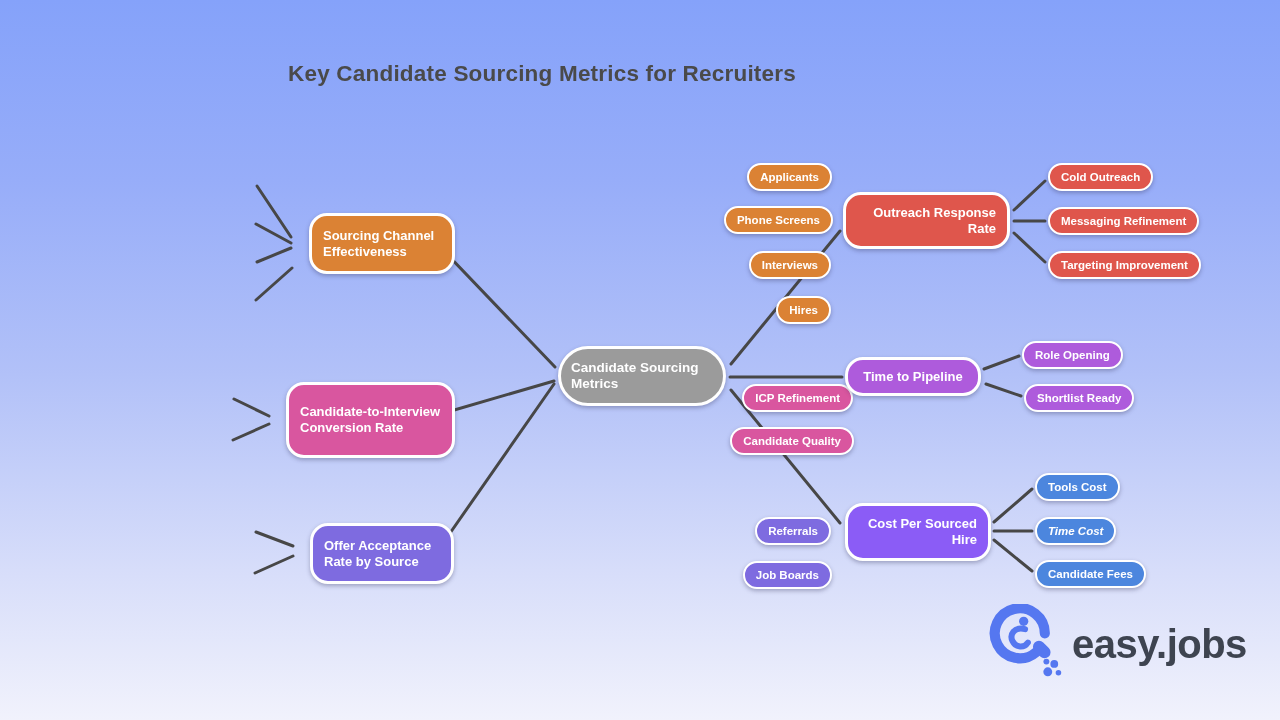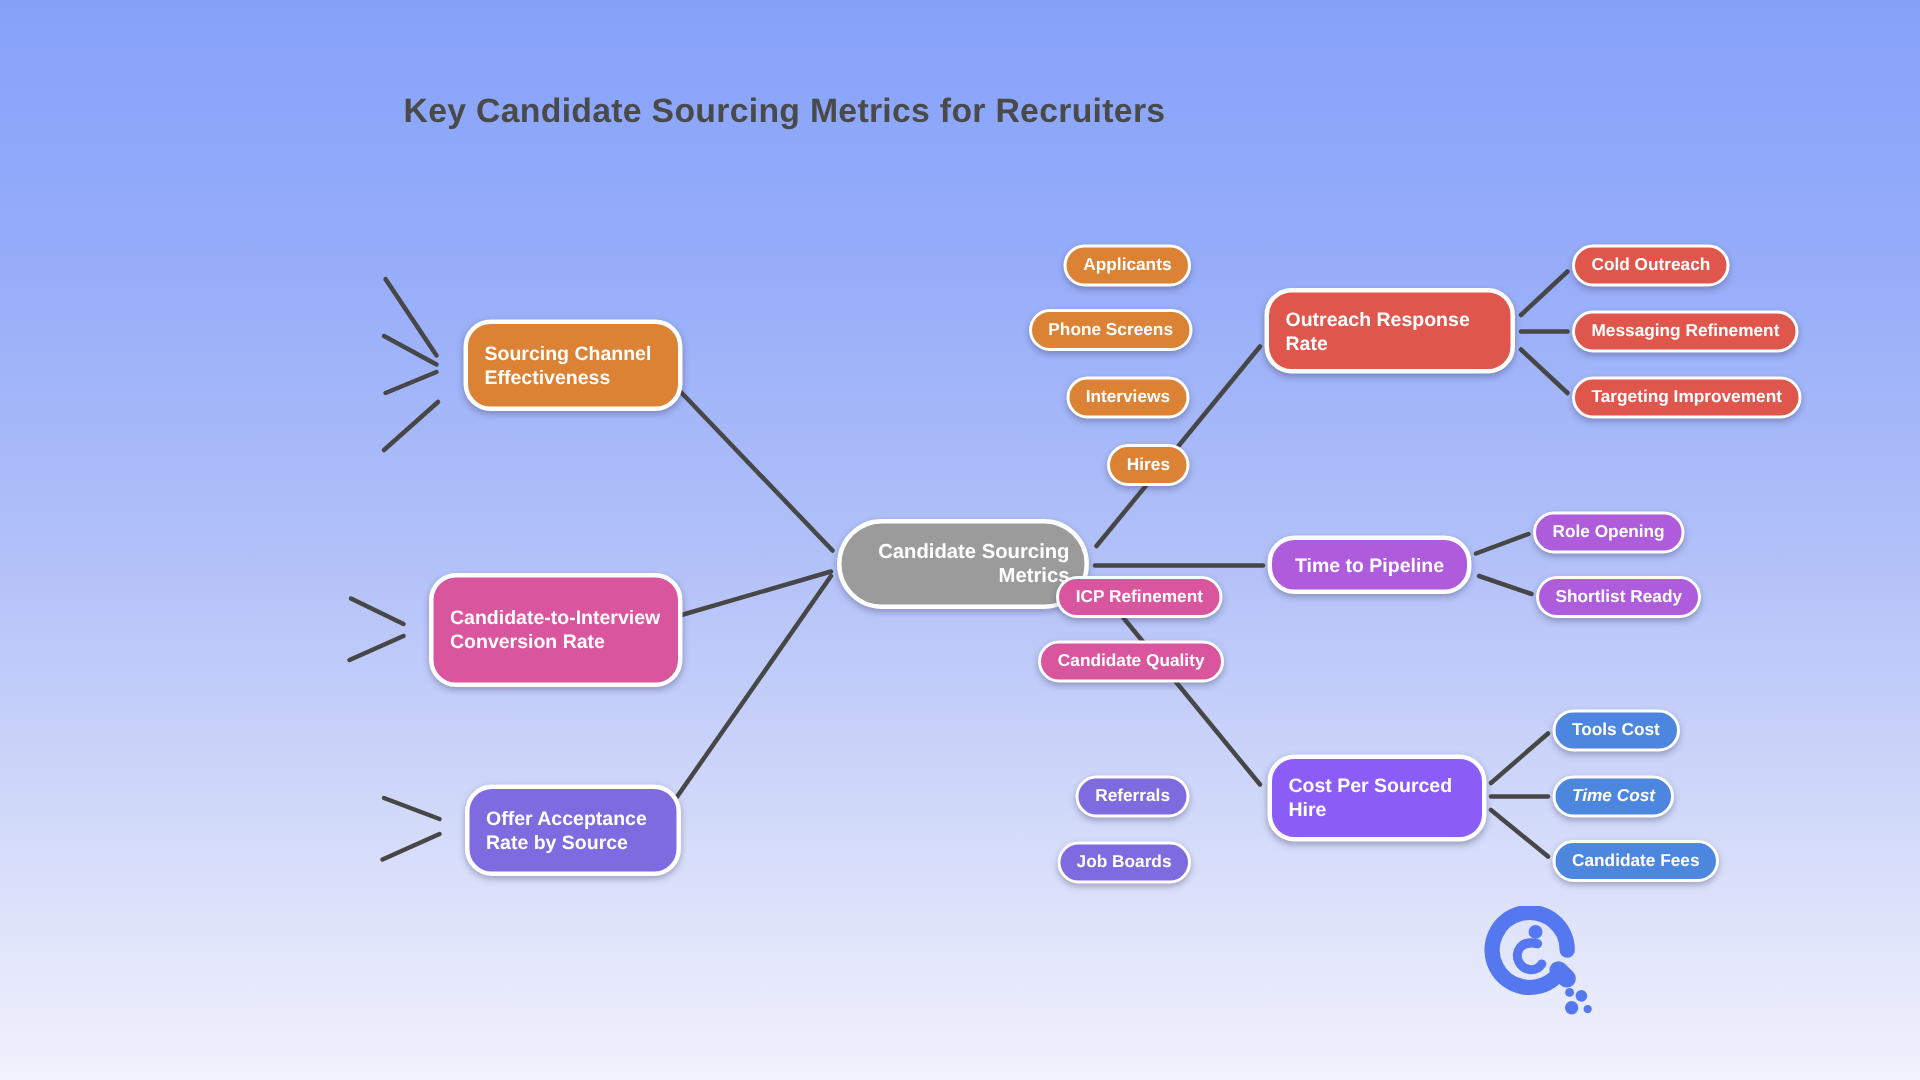--- a/index.html
+++ b/index.html
@@ -1,38 +1,38 @@
 <!DOCTYPE html>
 <html><head>
 <meta charset="utf-8">
 <style>
   html,body{margin:0;padding:0;}
   body{
     width:1280px;height:720px;overflow:hidden;
     font-family:"Liberation Sans",sans-serif;
     background:linear-gradient(180deg,#85A2FA 0%,#97ADF9 25%,#B2C1F8 52%,#D8DEFA 80%,#F1F2FC 100%);
   }
-  .canvas{position:relative;width:1046px;height:720px;}
+  .canvas{position:relative;width:1046px;height:720px;padding-left:38px;}
   #links{position:absolute;left:0;top:0;z-index:1;}
   .page-title{
     position:absolute;left:0;right:0;top:61px;margin:0;
     text-align:center;font-size:22.5px;font-weight:bold;color:#4A4A4A;
     letter-spacing:.2px;z-index:2;
   }
   .node{
     position:absolute;z-index:3;display:flex;align-items:center;
     color:#fff;font-weight:bold;border:3px solid #fff;
     box-sizing:border-box;box-shadow:0 2px 4px rgba(50,50,90,.35);
     line-height:1.22;
   }
   .branch{border-radius:18px;font-size:13px;padding:6px 11px;}
   .branch.align-right{justify-content:flex-end;text-align:left;margin-left:14px;}
-  .branch.align-left{justify-content:flex-start;text-align:left;}
+  .branch.align-left{justify-content:flex-start;text-align:right;}
   .branch.align-center{justify-content:center;text-align:center;}
-  .central{border-radius:30px;font-size:13.5px;justify-content:center;text-align:right;padding:6px 10px;}
+  .central{border-radius:30px;font-size:13.5px;justify-content:center;text-align:left;padding:6px 10px;}
   .leaf{
     height:28px;border-radius:14px;border:2.5px solid #fff;
     font-size:11.5px;padding:0 11px;white-space:nowrap;
     justify-content:center;
   }
   .logo{
     position:absolute;left:988px;top:604px;display:flex;align-items:center;z-index:3;
   }
   .logo-text{
     font-size:40px;font-weight:600;color:#3E4450;letter-spacing:-.5px;margin-left:8px;
@@ -101,14 +101,15 @@
         <path d="M 40 27 C 28 24 23 33 26.5 40 C 30 47 39 47.5 43 41.5" stroke-width="6.5"></path>
       </g>
       <g fill="#5577F0">
         <circle cx="38.5" cy="18.5" r="5"></circle>
         <circle cx="63" cy="62" r="3.2"></circle>
         <circle cx="71.5" cy="64.5" r="4.2"></circle>
         <circle cx="64.5" cy="73" r="4.8"></circle>
         <circle cx="76" cy="74" r="3"></circle>
       </g>
     </svg>
+    <span class="logo-text">easy.jobs</span>
   </div>
 </div>
 
 </body></html>

